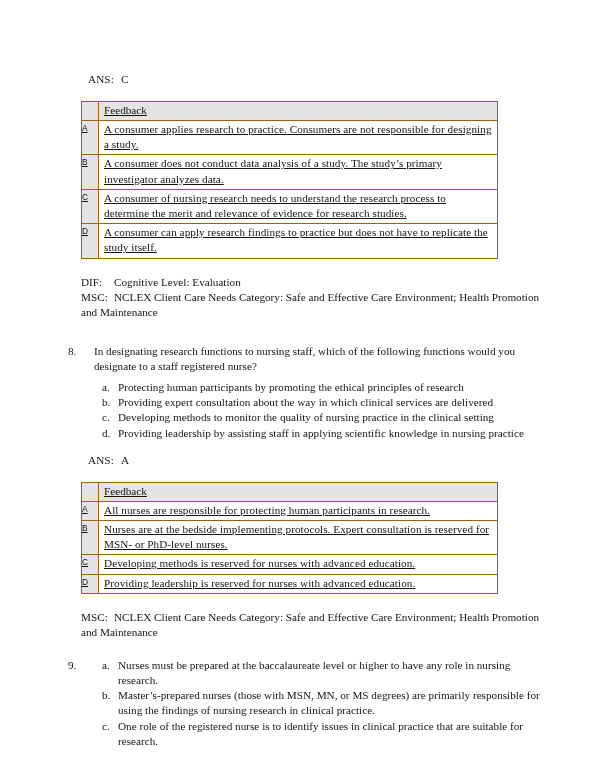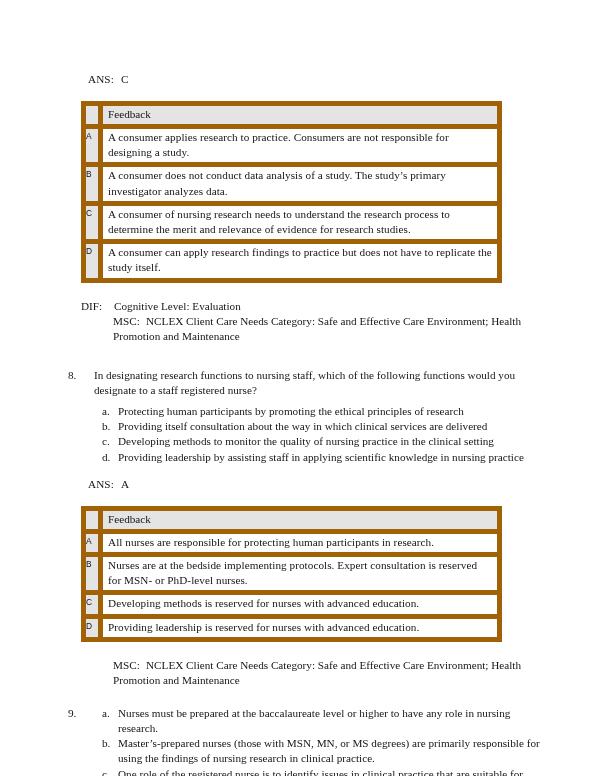--- a/index.html
+++ b/index.html
@@ -51,25 +51,26 @@
     border-collapse: collapse;
     width: 416px;
     table-layout: fixed;
     border: 1px solid #7d7d7d;
     background: #ffffff;
   }
   table.fb-table col.c-key { width: 17px; }
   table.fb-table col.c-txt { width: 399px; }
 
   table.fb-table td, table.fb-table th {
-    border: 5px solid #a16207;
+    border: 1px solid #a16207;
     padding: 0;
     vertical-align: top;
     font-weight: normal;
     text-align: left;
+    text-decoration: underline;
   }
 
   .fb-head-key {
     background: #e4e4e4;
   }
   .fb-head-txt {
     background: #e4e4e4;
     font-size: 11.2px;
     line-height: 15px;
     padding: 1px 0 2px 5px !important;
@@ -94,21 +95,21 @@
   }
 
   
   .meta-block {
     padding-left: 81px;
     padding-right: 60px;
     font-size: 11.2px;
     line-height: 15px;
   }
   .meta-line { white-space: pre; }
-  .meta-line.wrap { white-space: normal; margin-left: 32px; }
+  .meta-line.wrap { white-space: normal; }
   .meta-tag { display: inline-block; }
   .meta-dif .meta-tag { width: 33px; }
   .meta-msc .meta-tag { width: 33px; }
 
   
   .question {
     position: relative;
     padding-left: 88px;
     padding-right: 60px;
     font-size: 11.2px;
@@ -212,21 +213,21 @@
     <div class="question">
       <span class="q-num">8.</span>
       <p class="q-stem">In designating research functions to nursing staff, which of the following functions would you designate to a staff registered nurse?</p>
       <ul class="opts">
         <li class="opt">
           <span class="opt-key">a.</span>
           <span class="opt-text">Protecting human participants by promoting the ethical principles of research</span>
         </li>
         <li class="opt">
           <span class="opt-key">b.</span>
-          <span class="opt-text">Providing itself consultation about the way in which clinical services are delivered</span>
+          <span class="opt-text">Providing expert consultation about the way in which clinical services are delivered</span>
         </li>
         <li class="opt">
           <span class="opt-key">c.</span>
           <span class="opt-text">Developing methods to monitor the quality of nursing practice in the clinical setting</span>
         </li>
         <li class="opt">
           <span class="opt-key">d.</span>
           <span class="opt-text">Providing leadership by assisting staff in applying scientific knowledge in nursing practice</span>
         </li>
       </ul>

